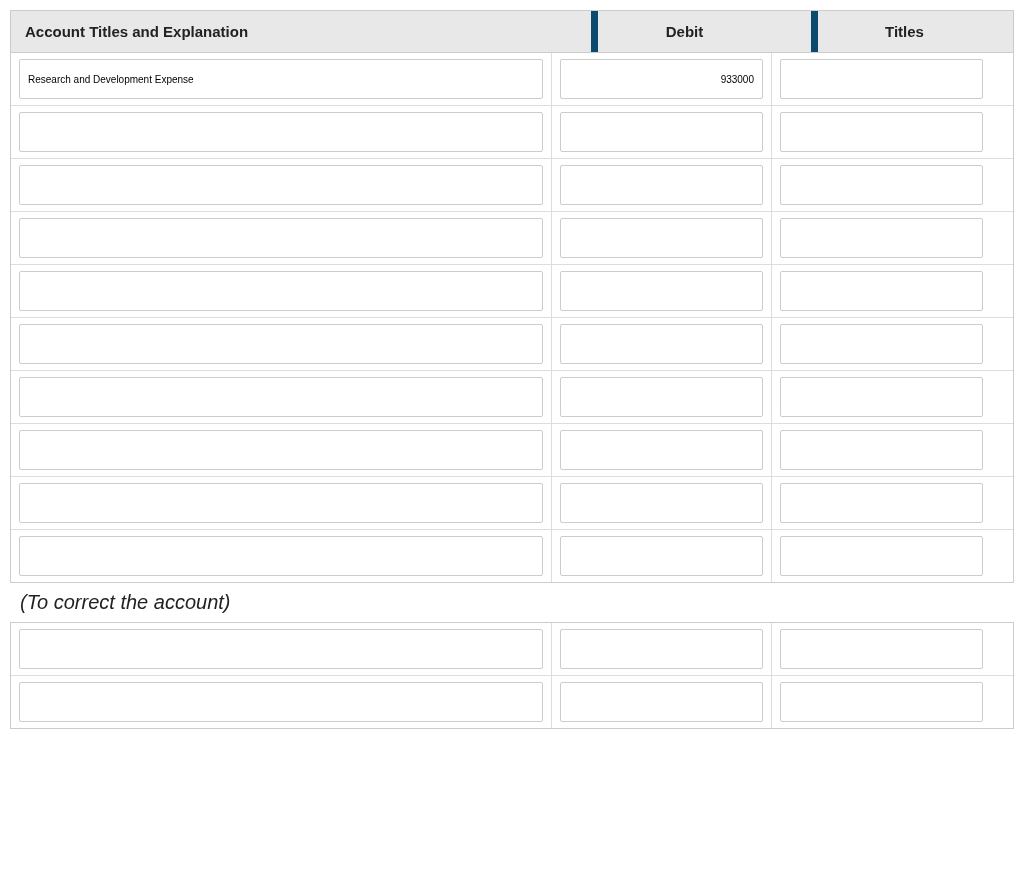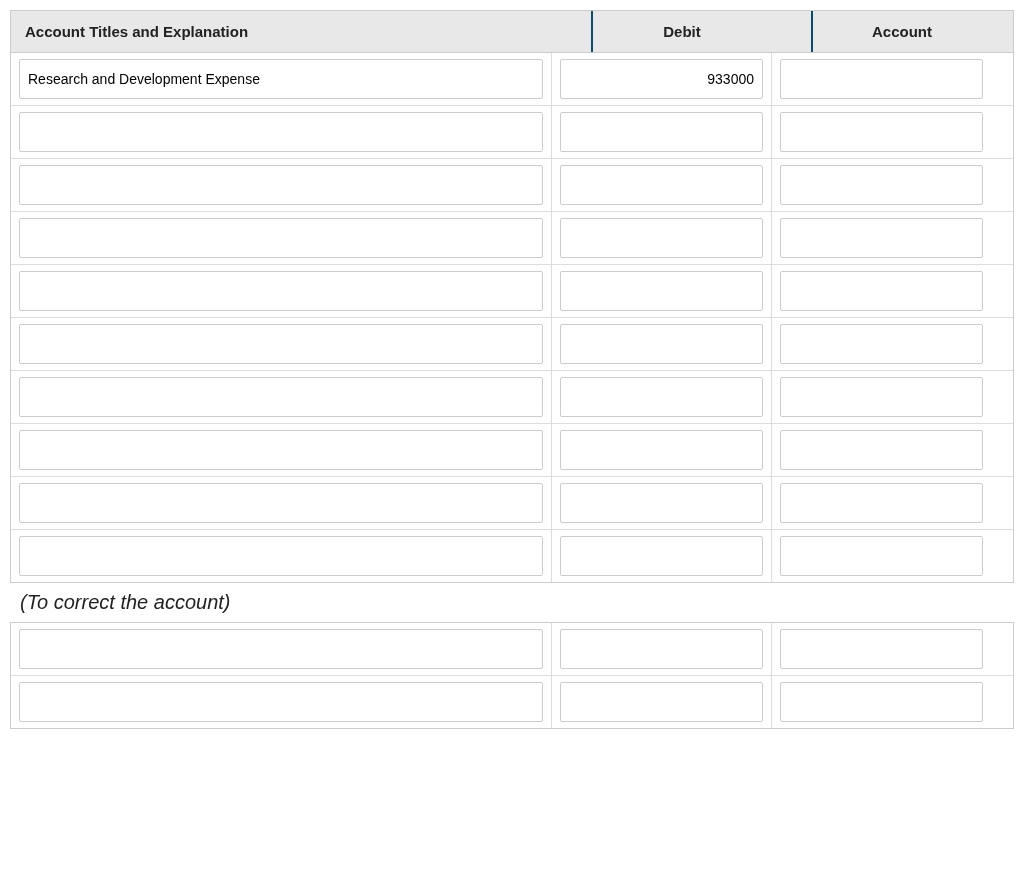--- a/index.html
+++ b/index.html
@@ -29,21 +29,21 @@
     }
 
     .table-header .col {
       padding: 12px 14px;
       font-weight: bold;
       font-size: 15px;
     }
 
     .table-header .col:not(:first-child) {
       text-align: center;
-      border-left: 2px solid #0c4a6e;
+      border-left: 7px solid #0c4a6e;
       margin-left: 40px;
     }
 
     .table-body {
       border: 1px solid #ccc;
     }
 
     .table-row {
       display: grid;
       grid-template-columns: 540px 220px 220px;
@@ -62,21 +62,21 @@
       border-left: 1px solid #ddd;
       text-decoration: underline;
     }
 
     .cell input[type="text"] {
       width: 100%;
       height: 40px;
       border: 1px solid #ccc;
       border-radius: 2px;
       padding: 12px 8px;
-      font-size: 14px;
+      font-size: 10px;
       background: #fff;
       outline: none;
       text-align: left;
     }
 
     .cell.debit input[type="text"],
     .cell.credit input[type="text"] {
       text-align: right;
     }
 
@@ -87,21 +87,21 @@
     }
   </style>
 </head>
 <body>
 
 <div class="table-wrapper">
 
   <div class="table-header">
     <div class="col">Account Titles and Explanation</div>
     <div class="col">Debit</div>
-    <div class="col">Account</div>
+    <div class="col">Titles</div>
   </div>
 
   <div class="table-body" id="main-rows">
   <div class="table-row">
         <div class="cell account"><input type="text" value="Research and Development Expense" style=""></div>
         <div class="cell debit"><input type="text" value="933000" style="text-align: right;"></div>
         <div class="cell credit"><input type="text" style="text-align: right;"></div>
       </div>
       <div class="table-row">
         <div class="cell account"><input type="text" style=""></div>

